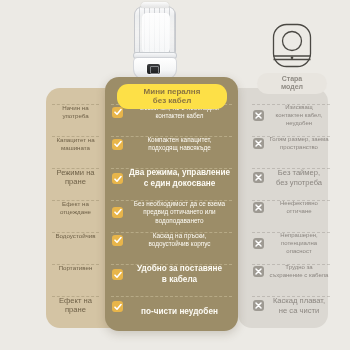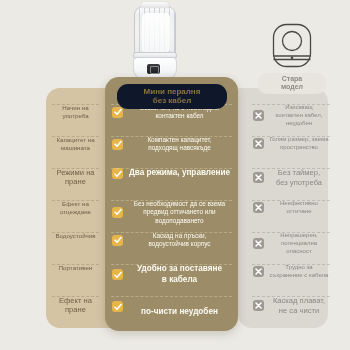--- a/index.html
+++ b/index.html
@@ -111,21 +111,21 @@
 
   
   .chip{
     position:absolute; text-align:center;
     border-radius:11px;
     font-weight:bold;
     line-height:1.18;
   }
   #chip-mid{
     left:117px; top:84px; width:110px; padding:3px 4px;
-    background:#0f172a; color:#8a7442;
+    background:#fde047; color:#8a7442;
     font-size:8px;
     z-index:5;
   }
   #chip-right{
     left:257px; top:73px; width:70px; padding:2px 4px;
     background:#e8e5df; color:#8f8b84;
     font-size:7px;
     z-index:5;
   }
 
@@ -282,20 +282,21 @@
     <div class="row">
       <div class="sep"></div>
       <div class="cell">
         <span class="ico ico-check">
           <svg viewBox="0 0 8 8">
               <path d="M1 4.2 L3 6.2 L7 1.6" stroke="#fff" stroke-width="1.6" fill="none" stroke-linecap="round" stroke-linejoin="round"></path>
             </svg>
         </span>
         <span class="txt-mid big">
           <span>Два режима, управление</span><br>
+          <span>с един докосване</span>
         </span>
       </div>
     </div>
 
     <div class="row">
       <div class="sep"></div>
       <div class="cell">
         <span class="ico ico-check">
           <svg viewBox="0 0 8 8">
               <path d="M1 4.2 L3 6.2 L7 1.6" stroke="#fff" stroke-width="1.6" fill="none" stroke-linecap="round" stroke-linejoin="round"></path>

